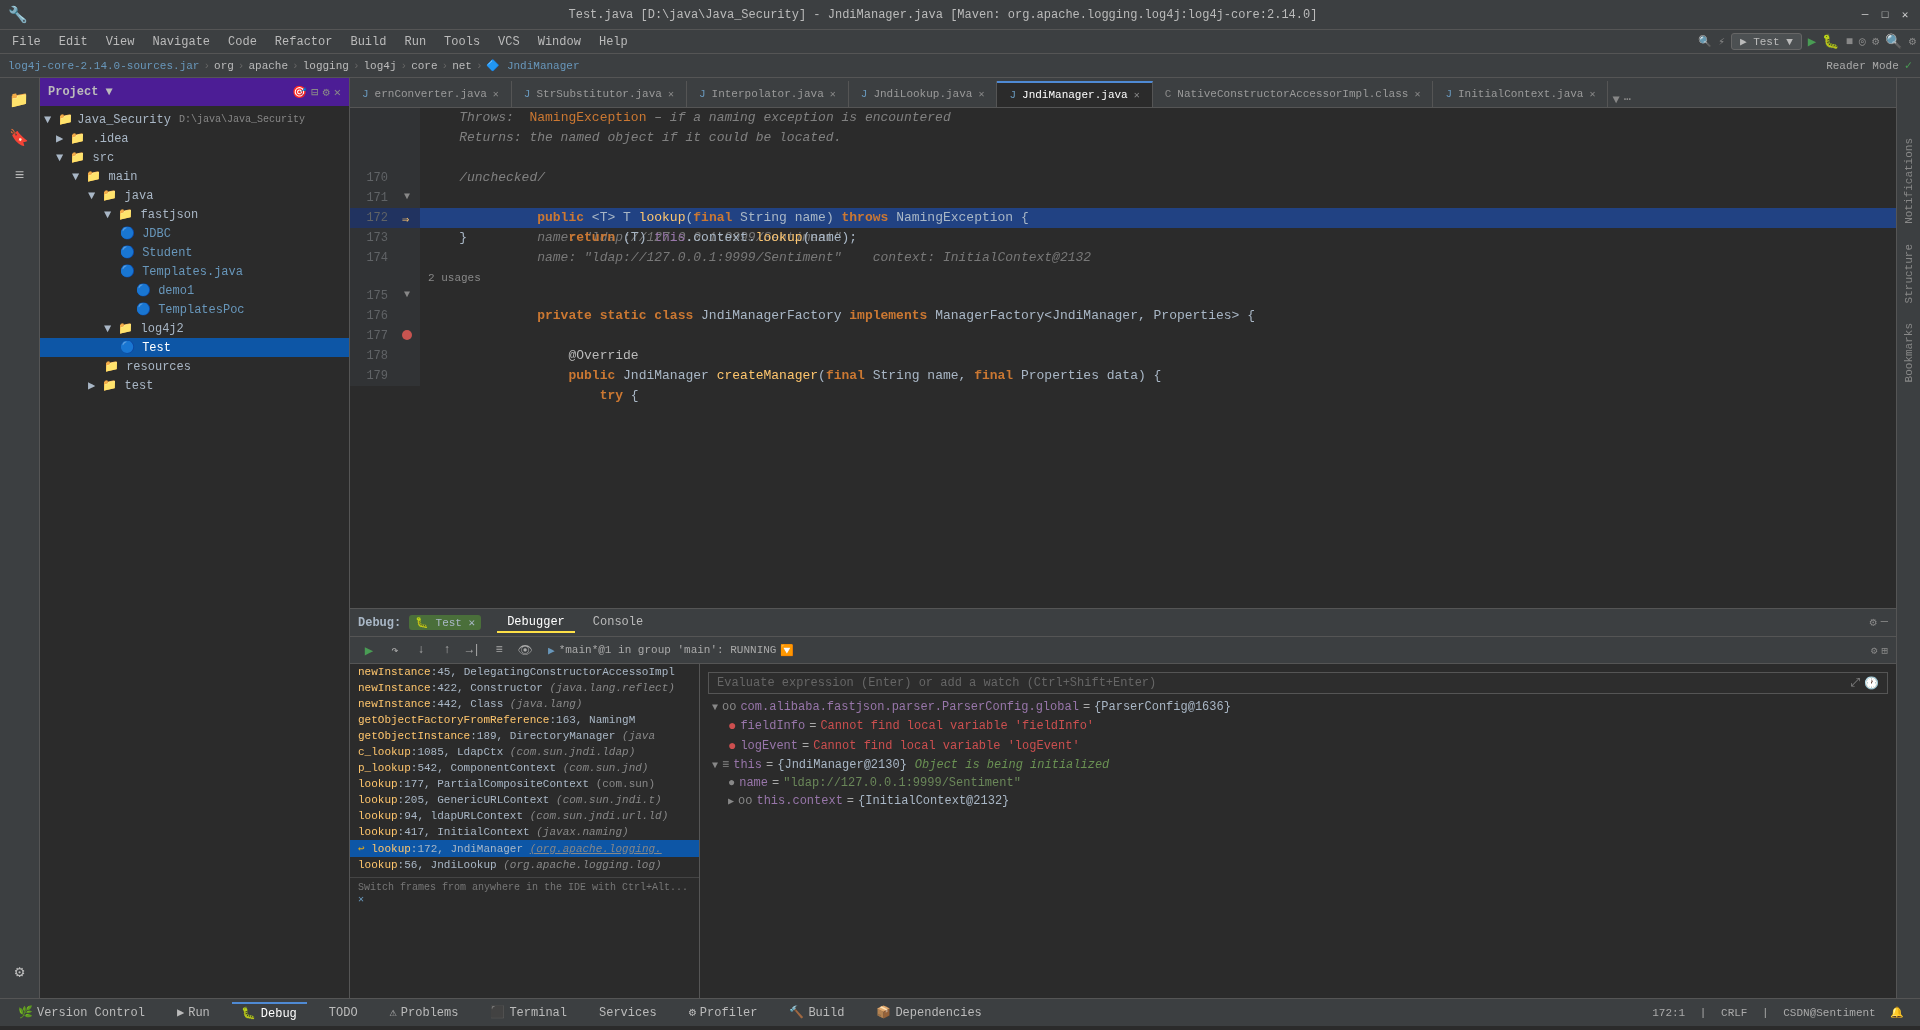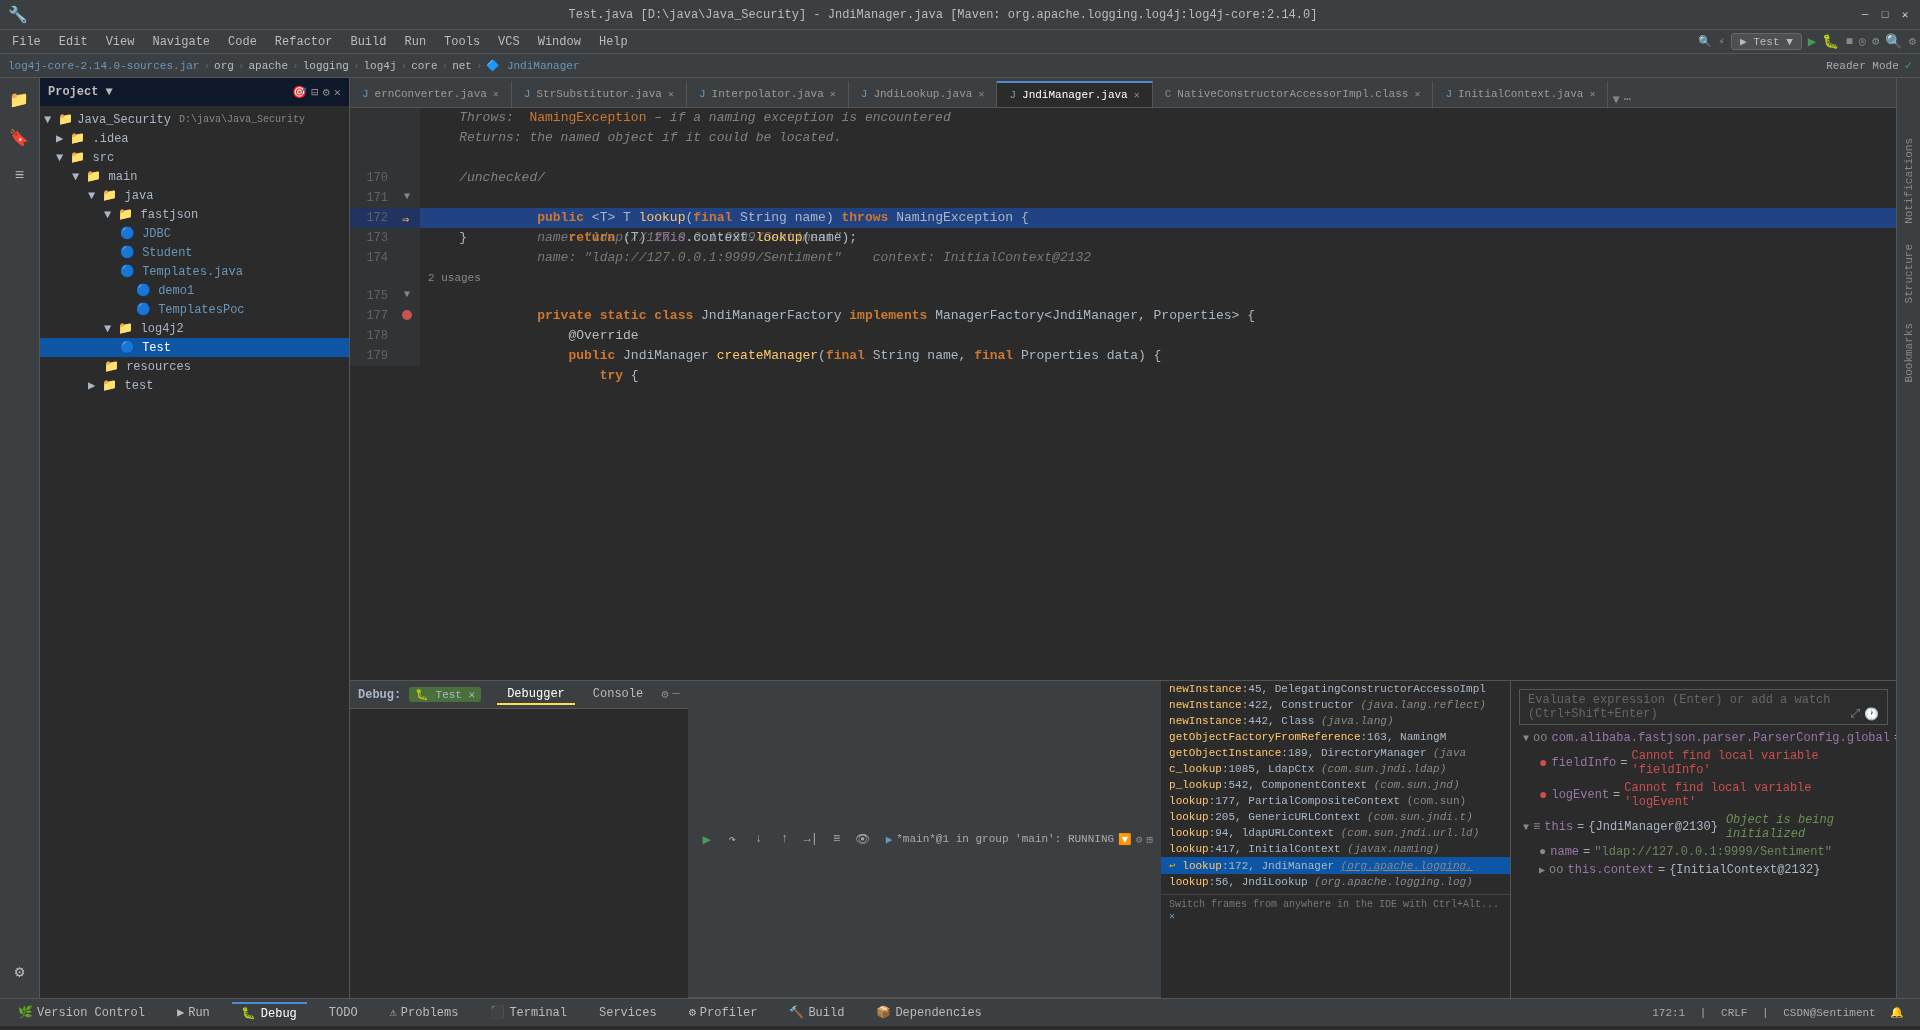--- a/index.html
+++ b/index.html
@@ -93,21 +93,21 @@
     
     #project-panel {
       width: 310px;
       background: #2b2b2b;
       border-right: 1px solid #555;
       display: flex;
       flex-direction: column;
       overflow: hidden;
     }
     #project-header {
-      background: #0f172a;
+      background: #4c1d95;
       padding: 4px 8px;
       display: flex;
       align-items: center;
       justify-content: space-between;
       height: 28px;
     }
     .panel-title { font-size: 12px; color: #bbb; font-weight: bold; }
     #project-tree {
       flex: 1;
       overflow-y: auto;
@@ -242,25 +242,25 @@
       font-size: 11px;
       color: #888;
       cursor: pointer;
       writing-mode: vertical-rl;
       transform: rotate(180deg);
       white-space: nowrap;
     }
 
     
     #debug-panel {
-      height: 318px;
+      height: 390px;
       background: #2b2b2b;
       border-top: 1px solid #555;
       display: flex;
-      flex-direction: row;
+      flex-direction: column;
     }
     #debug-header {
       background: #3c3f41;
       height: 28px;
       display: flex;
       align-items: center;
       padding: 0 8px;
       gap: 8px;
       border-bottom: 1px solid #555;
     }
@@ -630,20 +630,25 @@
       <div class="code-line">
         <div class="line-number">175</div>
         <div class="line-gutter" style="position:relative;">
           <span style="position:absolute;left:4px;top:3px;color:#888;font-size:10px;">▼</span>
         </div>
         <div class="line-content">
           <span class="kw">    private static class </span><span style="color:#a9b7c6;">JndiManagerFactory </span><span class="kw">implements </span><span style="color:#a9b7c6;">ManagerFactory&lt;JndiManager, Properties&gt; {</span>
         </div>
       </div>
 
+      <div class="code-line">
+        <div class="line-number">176</div>
+        <div class="line-gutter"></div>
+        <div class="line-content"></div>
+      </div>
 
       <div class="code-line">
         <div class="line-number">177</div>
         <div class="line-gutter" style="position:relative;">
           <span style="position:absolute;left:2px;top:3px;"><div class="breakpoint-dot"></div></span>
         </div>
         <div class="line-content">
           <span class="ann">        @Override</span>
         </div>
       </div>

